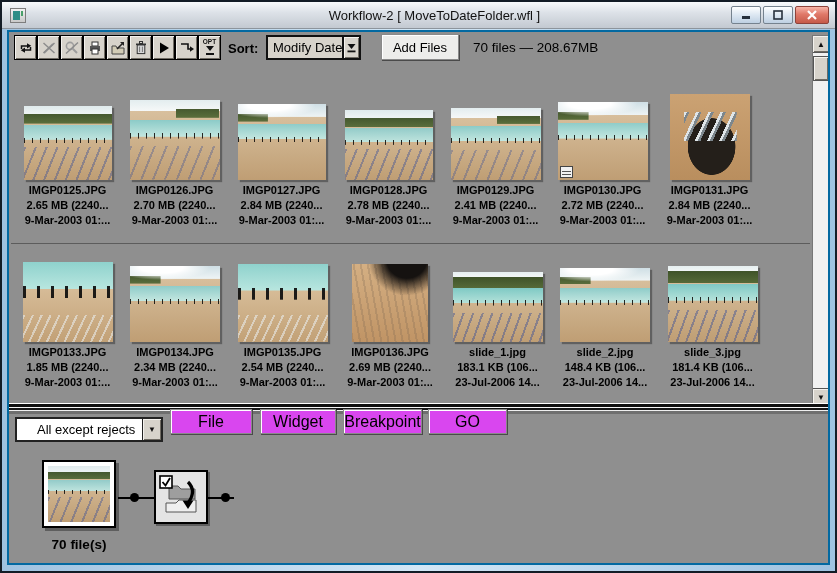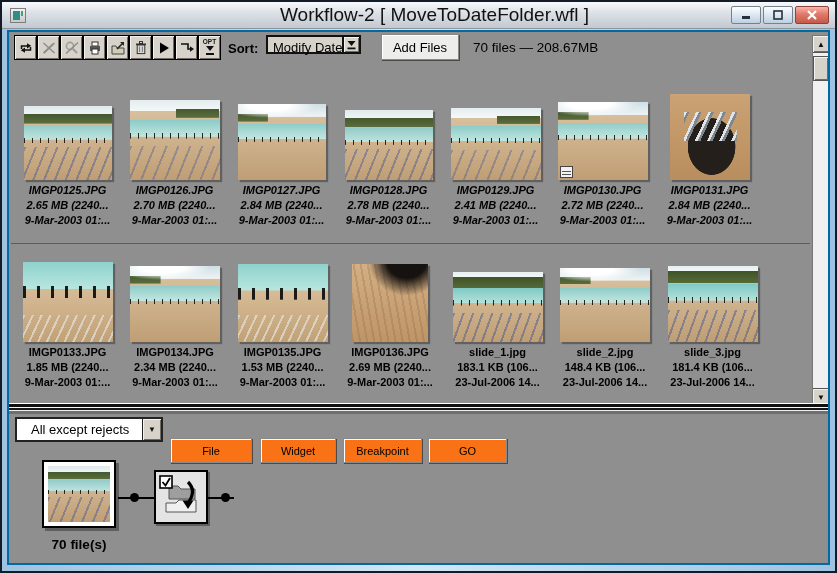--- a/index.html
+++ b/index.html
@@ -7,63 +7,63 @@
   .win { position:relative; width:837px; height:573px; background:#131c26; overflow:hidden; }
 
   
   .titlebar { position:absolute; left:2px; top:2px; right:2px; height:27px;
     background:linear-gradient(#f8fafc,#dde2e8 40%,#c3c9d1); display:flex; align-items:center;
     border-bottom:1px solid #8d949c; }
   .win-icon { width:16px; height:15px; margin-left:8px; background:linear-gradient(#f2f2f2,#c9c9c9);
     border:1px solid #7d7d7d; position:relative; z-index:2; }
   .win-icon::before { content:""; position:absolute; left:2px; top:2px; width:7px; height:9px; background:#2e8d86; }
   .win-icon::after { content:""; position:absolute; right:2px; top:2px; width:2px; height:5px; background:#4aa06a; }
-  .title { position:absolute; left:0; right:0; text-align:center; font-size:19px; color:#111;padding-left:32px; }
+  .title { position:absolute; left:0; right:0; text-align:center; font-size:13px; color:#111;padding-left:32px; }
   .winbtns { margin-left:auto; margin-right:6px; display:flex; gap:2px; z-index:2; }
   .wbtn { width:30px; height:18px; border-radius:2px; border:1px solid #75828e;
     background:linear-gradient(#feffff,#dfe9f3 45%,#bed0e2); display:flex; align-items:center; justify-content:center;
     color:#223; font-size:10px; line-height:1; }
   .wbtn svg { display:block; }
   .wbtn.close { width:34px; border-color:#8e423a; background:linear-gradient(#f7b5a8,#e07969 45%,#c65a49); }
 
   
   .frame { position:absolute; left:2px; top:29px; right:2px; bottom:2px;
     background:linear-gradient(90deg,#9fc2e0,#d3e7f6 50%,#9fc2e0); }
   .content { position:absolute; left:7px; top:30px; right:7px; bottom:8px; background:#8f8f8f;
     border:2px solid #0369a1; overflow:hidden; }
 
   
   .tbtn { position:absolute; top:3px; width:23px; height:25px; background:#d7d3cb; border:1px solid #000;
     box-shadow:inset 1px 1px 0 #f4f2ee, inset -1px -1px 0 #6f6b63; display:flex; align-items:center; justify-content:center; padding:0; }
   .tbtn svg { display:block; }
   .opt-ico { display:flex; flex-direction:column; align-items:center; line-height:1; }
   .opt-ico .opt-txt { font-size:6.5px; font-weight:bold; color:#111; letter-spacing:0; }
   .sort-label { position:absolute; left:219px; top:9px; font-weight:bold; font-size:13px; color:#000; }
-  .sort-combo { position:absolute; left:257px; top:3px; width:95px; height:19px; border:2px solid #111;
+  .sort-combo { position:absolute; left:257px; top:3px; width:95px; height:25px; border:2px solid #111;
     background:#d7d3cb; display:flex; }
   .sort-value { flex:1; font-size:13px; color:#000; padding:3px 0 0 5px; white-space:nowrap; }
   .sort-arrow { width:20px; border-left:2px solid #111; background:#d7d3cb;
     box-shadow:inset 1px 1px 0 #f4f2ee, inset -1px -1px 0 #6f6b63; display:flex; align-items:center; justify-content:center; }
   .add-files { position:absolute; left:372px; top:2px; width:78px; height:26px; background:#ededeb;
     border:1px solid #8a8a8a; box-shadow:1px 1px 0 #4a4a4a, inset 1px 1px 0 #fff; font-size:13px; color:#000;
     display:flex; align-items:center; justify-content:center; }
   .summary { position:absolute; left:464px; top:8px; font-weight:normal; font-size:13.5px; color:#000; }
 
   
   .sb { position:absolute; left:803px; top:3px; width:18px; height:371px; background:#f1f1f1; border:1px solid #777; }
   .sb-btn { height:17px; background:#d7d3cb; border-bottom:1px solid #555; box-shadow:inset 1px 1px 0 #f4f2ee, inset -1px -1px 0 #6f6b63;
     display:flex; align-items:center; justify-content:center; font-size:8px; color:#111; }
   .sb-btn.down { position:absolute; bottom:0; left:0; right:0; border-top:1px solid #555; border-bottom:none; }
   .sb-track { position:absolute; top:17px; bottom:17px; left:0; right:0; }
   .sb-thumb { position:absolute; top:3px; left:0; width:100%; height:25px; background:#d7d3cb; border:1px solid #555;
     box-shadow:inset 1px 1px 0 #f4f2ee, inset -1px -1px 0 #6f6b63; }
 
   
   .thumb-row { position:absolute; left:5px; width:752px; display:flex; }
-  .row-1 { top:56px;font-style:italic; } .row-2 { top:218px;justify-content:space-between; }
+  .row-1 { top:56px; } .row-2 { top:218px;justify-content:space-between; }
   .cell { width:107px; display:flex; flex-direction:column; align-items:center; }
   .thumbwrap { height:92px; width:100%; display:flex; align-items:flex-end; justify-content:center; margin-bottom:3px; }
   .fname, .fmeta { font-size:11px; line-height:15px; font-weight:bold; color:#000; white-space:nowrap; }
   .photo { position:relative; background:#c9a87c; box-shadow:2px 2px 1px rgba(40,40,40,.45); background-repeat:no-repeat; }
   .pA { background-image:
       repeating-linear-gradient(90deg, rgba(20,18,15,.9) 0 1.5px, transparent 1.5px 8px),
       repeating-linear-gradient(112deg, rgba(60,80,150,.42) 0 2px, transparent 2px 10px),
       linear-gradient(#44582f,#5a6e3c),
       linear-gradient(#93cbc9,#bfe4de),
       linear-gradient(#dfeaec,#f4f7f7),
@@ -121,26 +121,26 @@
     background-position:1px 2px; background-repeat:no-repeat; }
   .divider { position:absolute; left:2px; top:211px; width:799px; border-top:1px solid #5c5c5c; }
 
   
   .splitter { position:absolute; left:0; top:371px; width:821px; height:11px;
     background:linear-gradient(#fdfdfd 0 1px, #101010 1px 4px, #f6f6f6 4px 5px, #151515 5px 7px, #efefef 7px 8px, #6f6f6f 8px 11px); }
 
   
   .filter-combo { position:absolute; left:6px; top:385px; width:148px; height:25px; background:#fff; border:2px solid #222;
     display:flex; align-items:stretch; }
-  .filter-value { flex:1; font-size:13px; color:#000; padding:3px 0 0 14px; white-space:nowrap; overflow:hidden; }
+  .filter-value { flex:1; font-size:13px; color:#000; padding:3px 0 0 20px; white-space:nowrap; overflow:hidden; }
   .filter-arrow { width:19px; background:#d7d3cb; border-left:1px solid #222;
     box-shadow:inset 1px 1px 0 #f4f2ee, inset -1px -1px 0 #6f6b63; display:flex; align-items:center; justify-content:center;
     font-size:8px; color:#111; }
-  .cbtn { position:absolute; top:406px; height:25px; background:#f97316; border:1px solid #8a8a8a;
-    box-shadow:1px 1px 0 #4a4a4a, inset 1px 1px 0 #fff; font-size:11px; color:#000;
+  .cbtn { position:absolute; top:377px; height:25px; background:#d946ef; border:1px solid #8a8a8a;
+    box-shadow:1px 1px 0 #4a4a4a, inset 1px 1px 0 #fff; font-size:16px; color:#000;
     display:flex; align-items:center; justify-content:center; }
 
   
   .node1 { position:absolute; left:33px; top:428px; padding:4px; background:#fff; border:2px solid #000;
     box-shadow:3px 3px 0 #5e5e5e; }
   .node1 .photo { box-shadow:none; }
   .node1-label { position:absolute; left:8px; top:505px; width:124px; text-align:center; font-weight:bold; font-size:13.5px; color:#000; }
   .wire { position:absolute; top:465px; height:2px; background:#000; }
   .wire.w1 { left:109px; width:36px; }
   .wire.w2 { left:199px; width:26px; }
@@ -349,21 +349,21 @@
           </div>
         <div class="fname">IMGP0134.JPG</div>
         <div class="fmeta">2.34 MB (2240...</div>
         <div class="fmeta">9-Mar-2003 01:...</div>
       </div>
       <div class="cell">
         <div class="thumbwrap">
             <div class="photo pD" style="width:90px;height:78px"></div>
           </div>
         <div class="fname">IMGP0135.JPG</div>
-        <div class="fmeta">1.53 MB (2240...</div>
+        <div class="fmeta">2.54 MB (2240...</div>
         <div class="fmeta">9-Mar-2003 01:...</div>
       </div>
       <div class="cell">
         <div class="thumbwrap">
             <div class="photo pF" style="width:76px;height:78px"></div>
           </div>
         <div class="fname">IMGP0136.JPG</div>
         <div class="fmeta">2.69 MB (2240...</div>
         <div class="fmeta">9-Mar-2003 01:...</div>
       </div>

